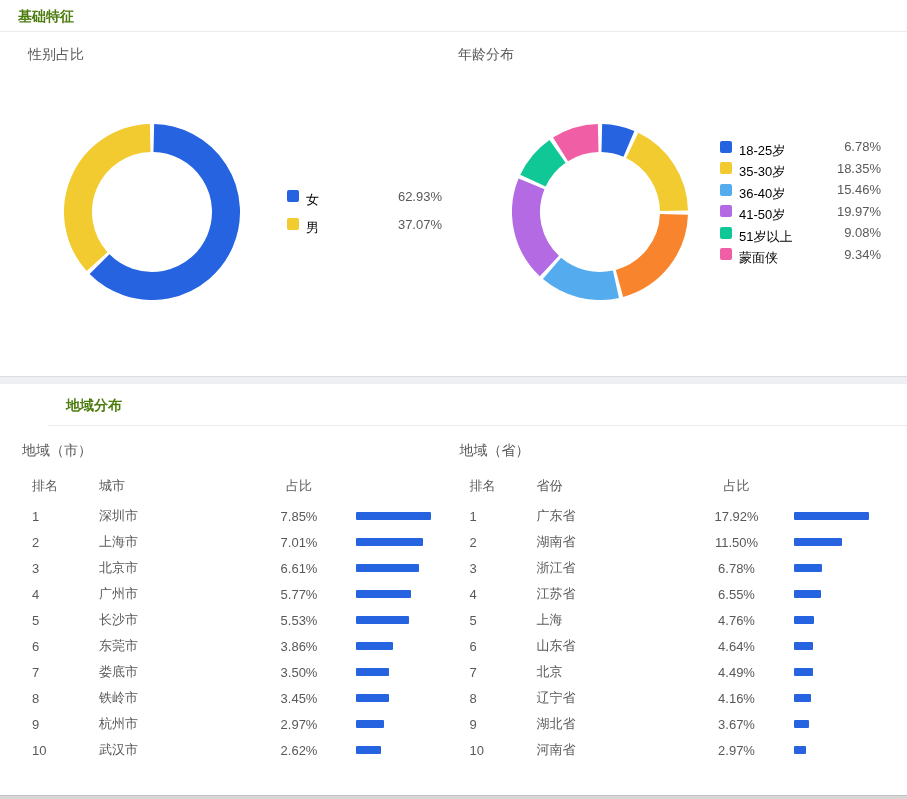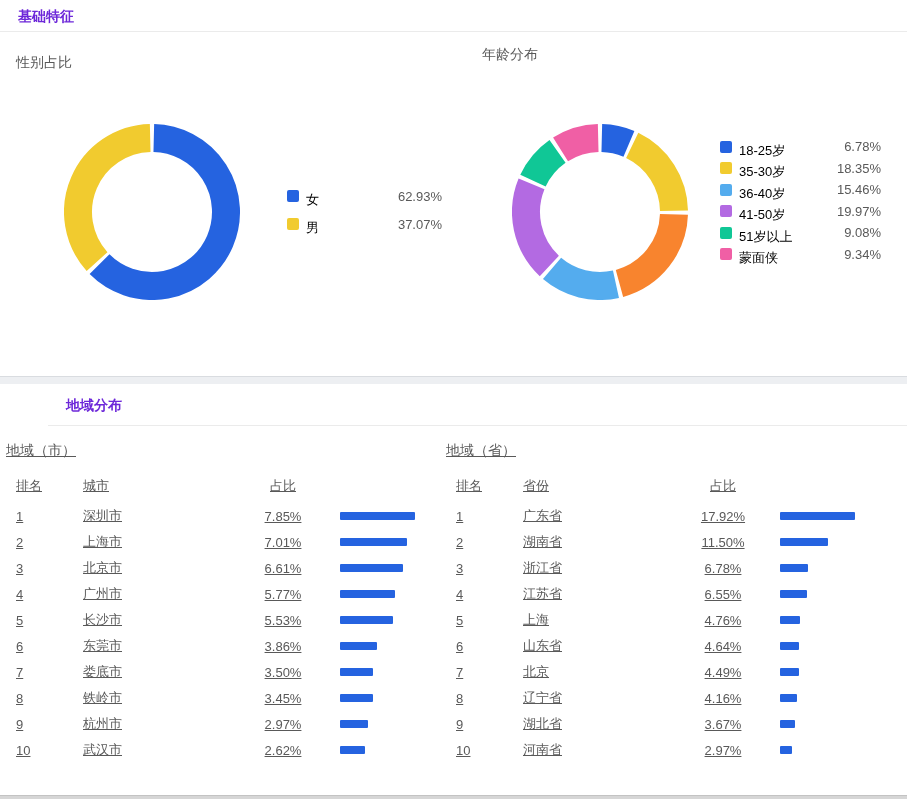--- a/index.html
+++ b/index.html
@@ -4,50 +4,50 @@
 <style>
   * { margin:0; padding:0; box-sizing:border-box; }
   html,body { width:907px; height:799px; background:#fff; }
   body {
     font-family:"Liberation Sans","DejaVu Sans",sans-serif;
     font-size:13px; color:#595959; position:relative; overflow:hidden;
   }
   .card { background:#fff; }
   .card-header {
     height:32px; line-height:32px; padding-left:18px;
-    font-size:14px; font-weight:bold; color:#6d28d9;
+    font-size:14px; font-weight:bold; color:#4d7c0f;
     border-bottom:1px solid #ebebeb;
   }
   .card-header.tall { height:42px; line-height:42px;margin-left:48px; }
 
   
   .charts-row { position:relative; height:344px; }
   .chart-label { position:absolute; font-size:14px; color:#595959; }
-  .lbl-gender { left:16px; top:14px;margin-top:8px; }
-  .lbl-age    { left:482px; top:14px; }
+  .lbl-gender { left:28px; top:14px; }
+  .lbl-age    { left:458px; top:14px; }
   .donut { position:absolute; width:176px; height:176px; }
   .donut-gender { left:64px;  top:92px; }
   .donut-age    { left:512px; top:92px; }
 
   .legend { position:absolute; }
   .legend-gender { left:287px; top:150px; width:155px; }
   .legend-age    { left:720px; top:104px; width:161px; }
   .legend-row { display:flex; align-items:center; }
   .legend-gender .legend-row { height:28px; }
   .legend-age    .legend-row { height:21.5px; }
   .legend-swatch { width:12px; height:12px; border-radius:2px; margin-right:7px; flex:none; }
   .legend-label { color:#000000;margin-top:8px; }
   .legend-value { margin-left:auto; color:#595959; }
 
   
   .card-gap { height:8px; background:#edeff2; border-top:1px solid #d9dce0; }
 
   
   .region-card { height:410px; }
-  .region-cols { display:flex; padding-left:16px;text-decoration:underline; }
+  .region-cols { display:flex; padding-left:32px; }
   .region-col { width:440px; }
   .col-label { margin:16px 0 0 -10px; font-size:14px; color:#595959; }
   .t-head { margin-top:13px; margin-bottom:4px; color:#595959; }
   .t-row { display:flex; align-items:center; height:26px; }
   .c-rank { width:67px; }
   .c-name { width:155px; }
   .c-pct  { width:90px; text-align:center; }
   .c-bar  { width:80px; margin-left:12px; }
   .bar { height:8px; border-radius:1px; }
 

